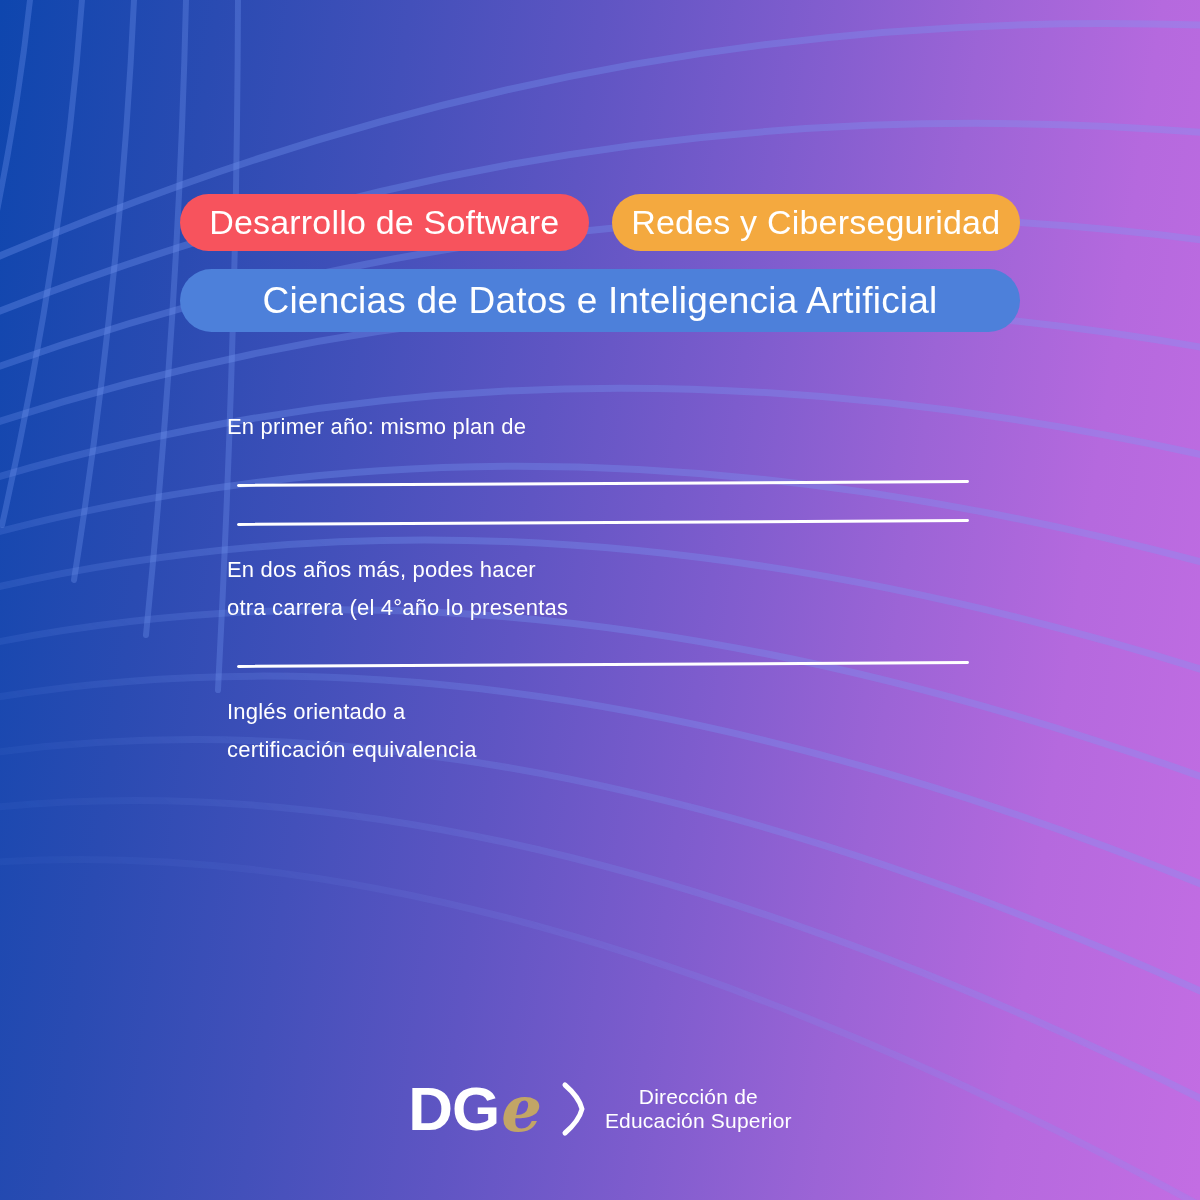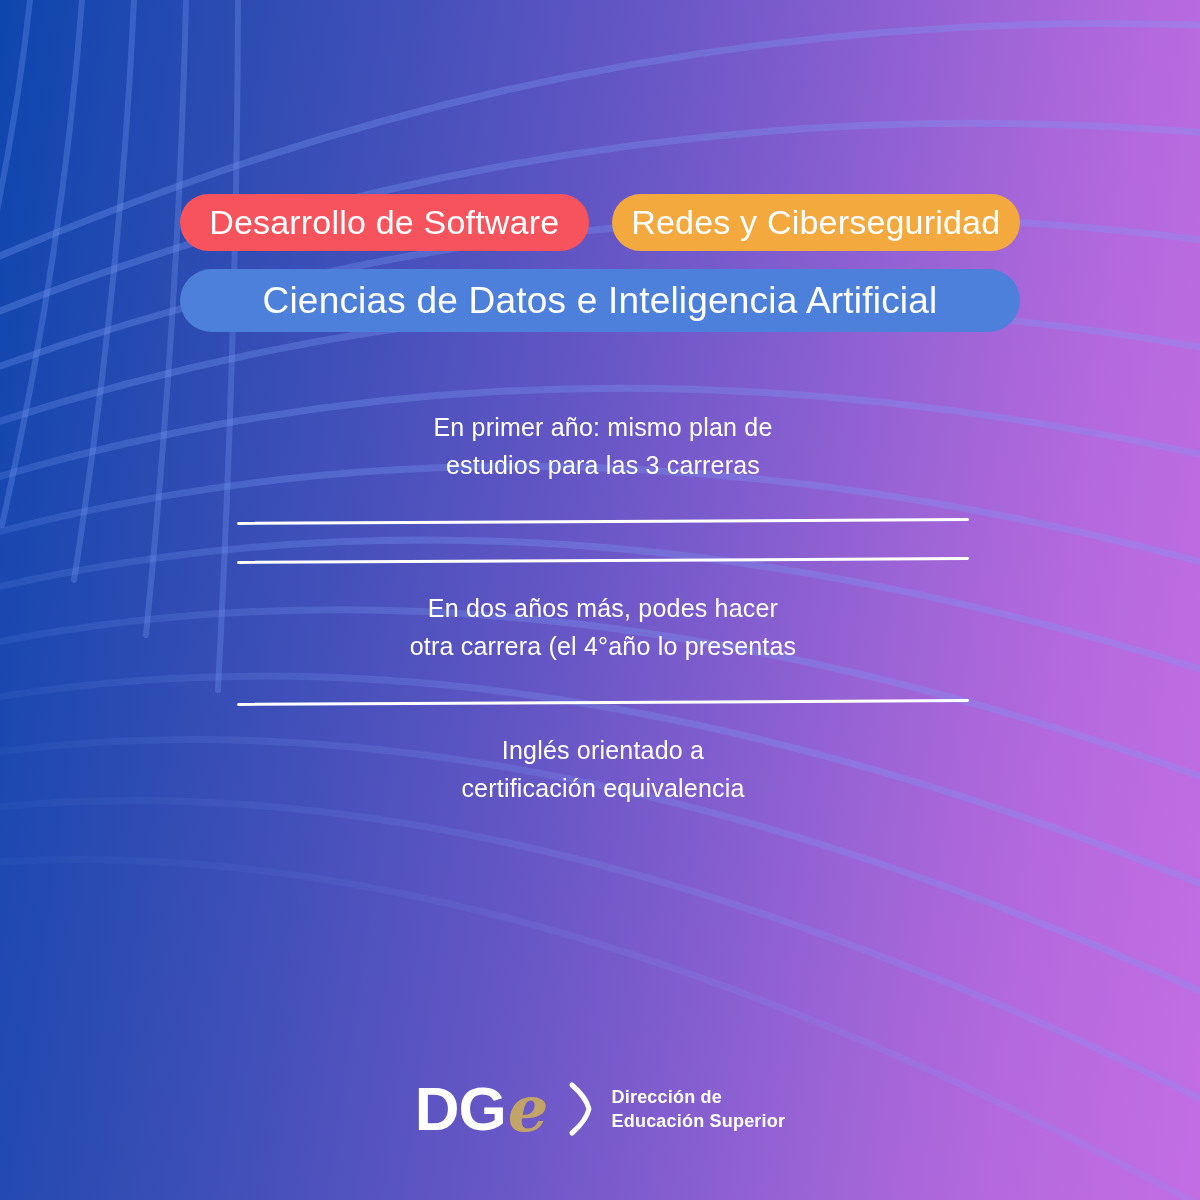--- a/index.html
+++ b/index.html
@@ -58,22 +58,22 @@
     border-radius: 32px;
     font-size: 37px;
   }
 
   
   .sections {
     position: absolute;
     top: 408px;
     left: 227px;
     width: 752px;
-    text-align: center;
-    font-size: 25px;
+    text-align: left;
+    font-size: 22px;
     line-height: 38px;
     letter-spacing: 0.2px;
   }
   .section div { min-height: 0; }
   .divider {
     height: 3px;
     background: #ffffff;
     margin: 36px 10px 27px 10px;
     transform: rotate(-0.3deg);
     border-radius: 2px;
@@ -101,25 +101,26 @@
   }
   .logo-e {
     font-weight: 700;
     font-size: 64px;
     margin-left: 2px;
     font-family: "DejaVu Serif", serif;
     font-style: italic;
   }
   .chevron { display: block; margin: 0 2px; }
   .org-name {
-    font-size: 18px;
-    font-weight: 700;
+    font-size: 21px;
+    font-weight: 400;
     line-height: 24.5px;
     color: #ffffff;
     letter-spacing: 0.2px;
+    text-align: center;
   }
 </style>
 </head>
 <body>
 
 <div class="canvas">
 
   <svg class="bg-lines" viewBox="0 0 1200 1200" preserveAspectRatio="none" aria-hidden="true">
     <defs>
       <linearGradient id="fadeGrad" x1="0" y1="1" x2="0.6" y2="0">
@@ -162,21 +163,20 @@
         <div class="pill pill-half" style="background: rgb(247, 83, 93);">Desarrollo de Software</div>
         <div class="pill pill-half" style="background: rgb(244, 169, 63);">Redes y Ciberseguridad</div>
       </div>
       <div class="pill pill-wide" style="background: rgb(77, 128, 218);">Ciencias de Datos e Inteligencia Artificial</div>
     </div>
 
     <div class="sections">
 
       <div class="section">
         <div>En primer año: mismo plan de</div>
-        <div>estudios para las 3 carreras</div>
       </div>
 
       <div class="divider"></div>
 
       <div class="section">
       </div>
 
       <div class="divider"></div>
 
       <div class="section">

